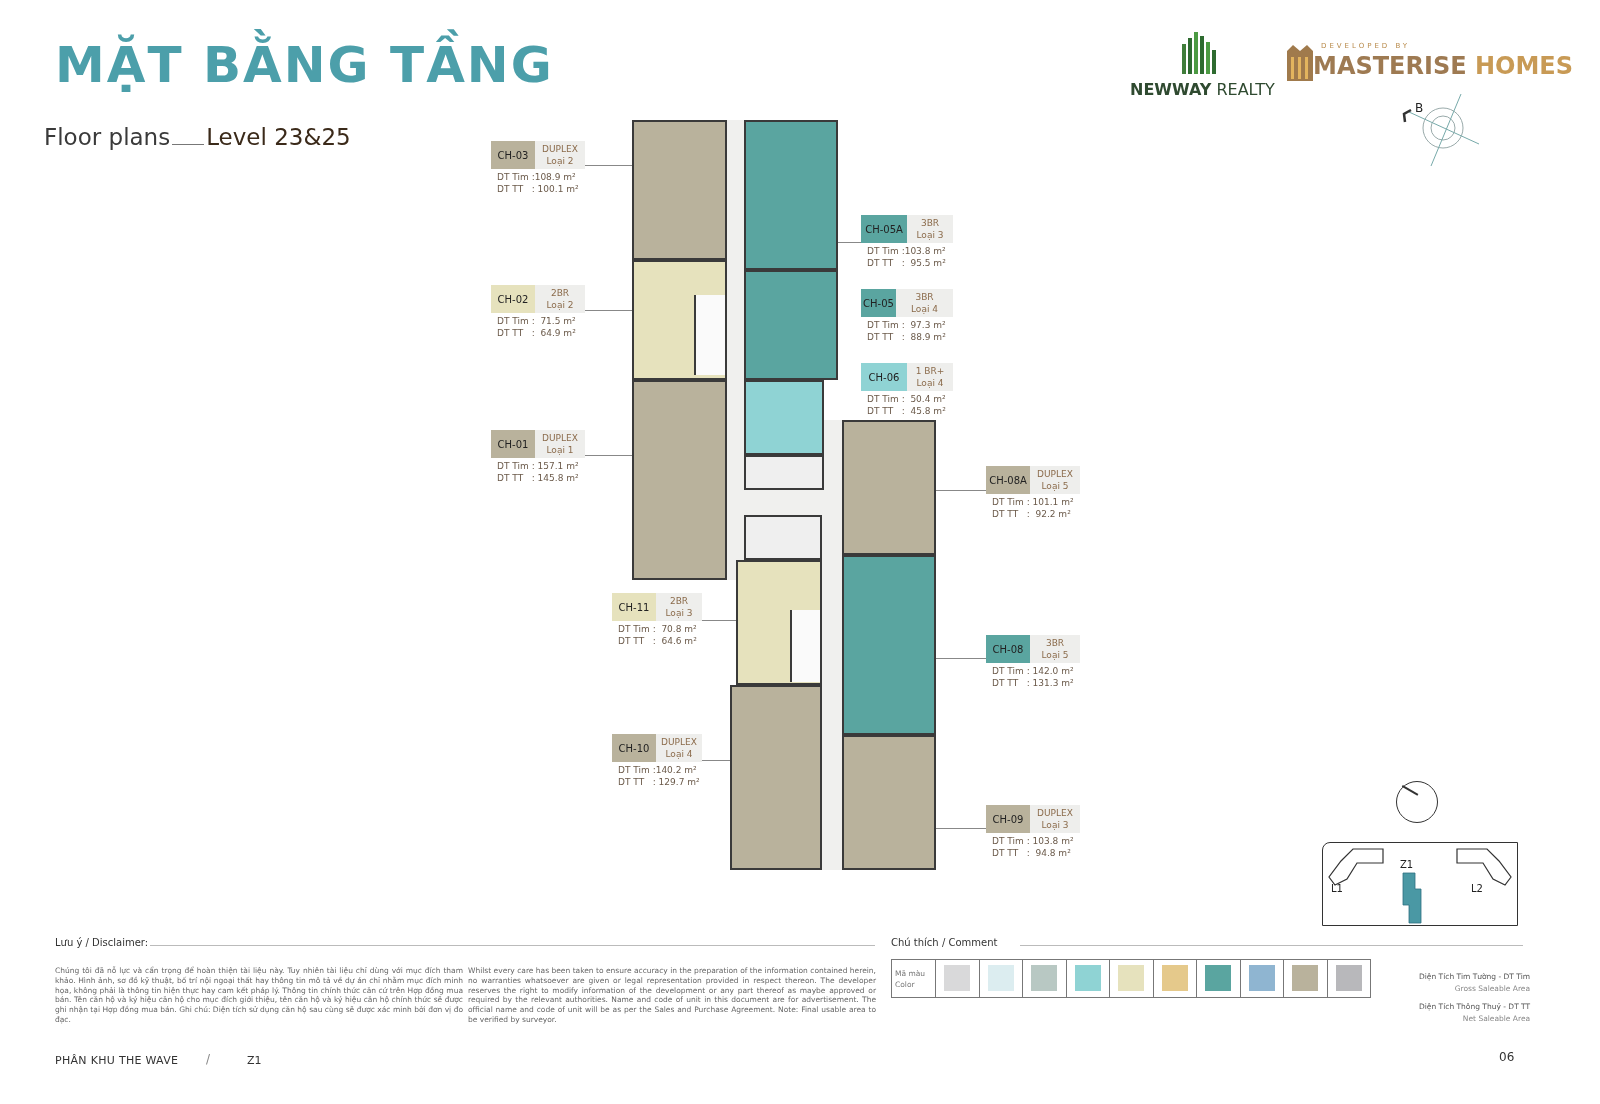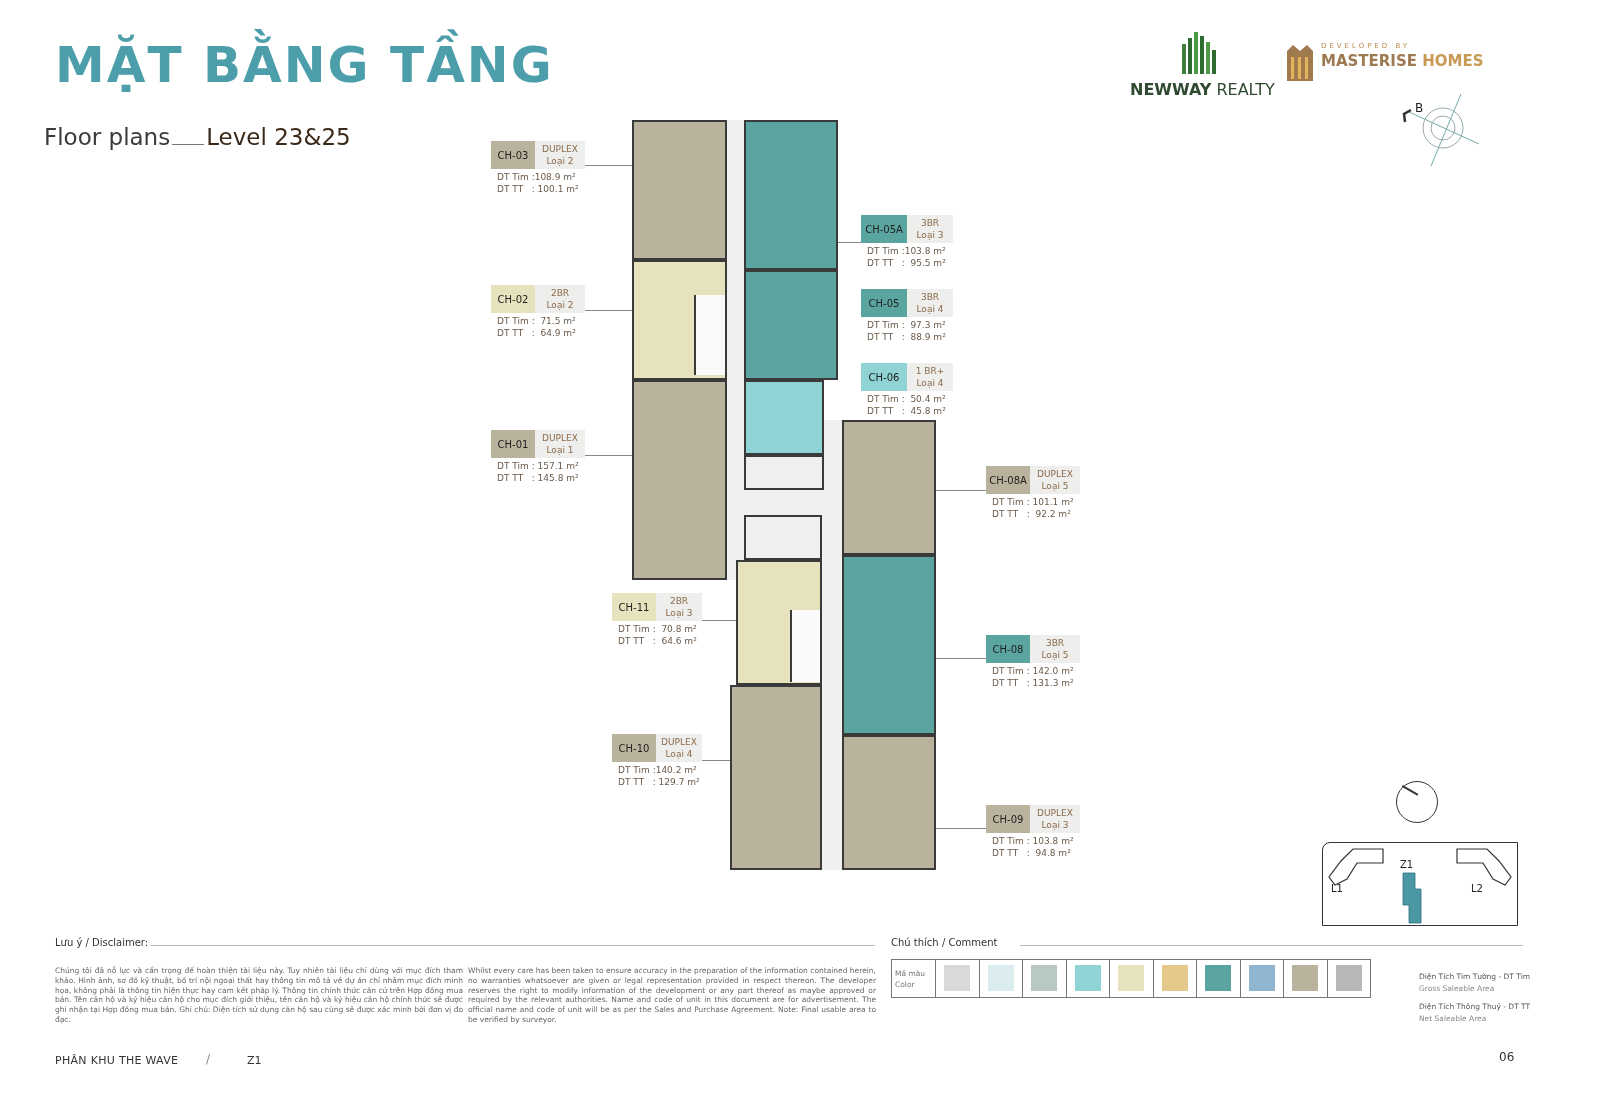--- a/index.html
+++ b/index.html
@@ -12,21 +12,21 @@
   .subtitle .rule { display: inline-block; width: 32px; border-bottom: 1px solid #777; margin: 0 2px 5px 2px; }
   .subtitle .lvl { color: #3b2a1a; font-weight: normal; }
 
   .logo-newway { position: absolute; left: 1130px; top: 30px; width: 140px; height: 72px; }
   .logo-newway .mark { position: absolute; left: 50px; top: 0; width: 40px; height: 46px; }
   .logo-newway .txt { position: absolute; left: 0; top: 50px; font-size: 16px; color: #2f4a30; white-space: nowrap; }
   .logo-newway .txt b { font-weight: bold; }
   .logo-masterise { position: absolute; left: 1285px; top: 40px; width: 240px; height: 44px; }
   .logo-masterise .mark { position: absolute; left: 0; top: 3px; width: 30px; height: 40px; }
   .logo-masterise .dev { position: absolute; left: 36px; top: 2px; font-size: 7px; letter-spacing: 3px; color: #b88a4a; }
-  .logo-masterise .name { position: absolute; left: 36px; top: 12px; font-size: 15px; font-weight: bold; color: #9e7a52; white-space: nowrap; }
+  .logo-masterise .name { position: absolute; left: 28px; top: 12px; font-size: 24px; font-weight: bold; color: #9e7a52; white-space: nowrap; }
   .logo-masterise .name span { color: #c89a55; }
 
   .compass-b { position: absolute; left: 1395px; top: 92px; width: 90px; height: 80px; }
 
   
   .plan { position: absolute; left: 0; top: 0; width: 1600px; height: 900px; pointer-events: none; }
   .plan .blk { position: absolute; border: 2px solid #3a3a3a; }
   .plan .corr { position: absolute; background: #f0f0ee; }
 
   
@@ -52,21 +52,21 @@
   .cmt-title { position: absolute; left: 891px; top: 937px; font-size: 10px; color: #333; display: flex; align-items: flex-end; width: 632px; gap: 20px; }
   .cmt-title .ln { flex: 1; border-bottom: 1px solid #bbb; margin-left: 3px; margin-bottom: 2px; }
 
   table.legend { position: absolute; left: 891px; top: 959px; border-collapse: collapse; padding-left: 9px; }
   table.legend td { border: 1px solid #777; width: 43.5px; text-align: center; font-size: 9px; color: #444; }
   table.legend td.rh { width: 44px; text-align: left; padding-left: 3px; font-size: 7.5px; color: #777; line-height: 11px; }
   table.legend tr.c td { height: 38px; }
   table.legend tr.n td { height: 39px; }
   .sw { display: inline-block; width: 26px; height: 26px; }
 
-  .def { position: absolute; left: 1419px; font-size: 7.5px; color: #555; line-height: 12px; }
+  .def { position: absolute; left: 1419px; font-size: 7.5px; color: #555; line-height: 12px; text-align: right; }
 
   .footer-zone { position: absolute; left: 55px; top: 1054px; font-size: 11px; color: #333; letter-spacing: 0.3px; }
   .footer-sep { position: absolute; left: 206px; top: 1052px; font-size: 12px; color: #888; }
   .footer-z { position: absolute; left: 247px; top: 1054px; font-size: 11px; color: #333; }
   .page-no { position: absolute; left: 1499px; top: 1050px; font-size: 12px; color: #333; }
 </style>
 </head>
 <body>
 
 <div class="title">MẶT BẰNG TẦNG</div>
@@ -177,21 +177,21 @@
       <div class="code" style="background:#5aa5a0;width:46px;">CH-05A</div>
       <div class="type">
         <span>3BR</span>
         <span>Loại 3</span>
       </div>
     </div>
   <div class="areas"><div>DT Tim :103.8 m²</div><div>DT TT   :  95.5 m²</div></div>
 </div>
 <div class="unit" style="left:861px;top:289px;width:92px;">
   <div class="head">
-      <div class="code" style="background:#5aa5a0;width:46px;">CH-05</div>
+      <div class="code" style="background:#5aa5a0;width:35px;">CH-05</div>
       <div class="type">
         <span>3BR</span>
         <span>Loại 4</span>
       </div>
     </div>
   <div class="areas"><div>DT Tim :  97.3 m²</div><div>DT TT   :  88.9 m²</div></div>
 </div>
 <div class="unit" style="left:861px;top:363px;width:92px;">
   <div class="head">
       <div class="code" style="background:#8fd3d4;width:46px;">CH-06</div>

